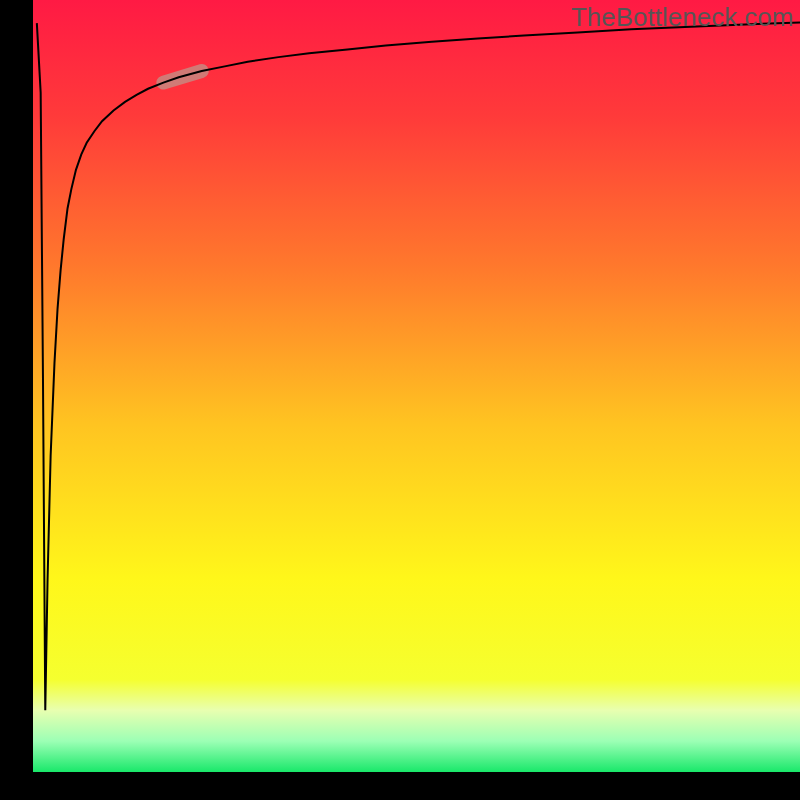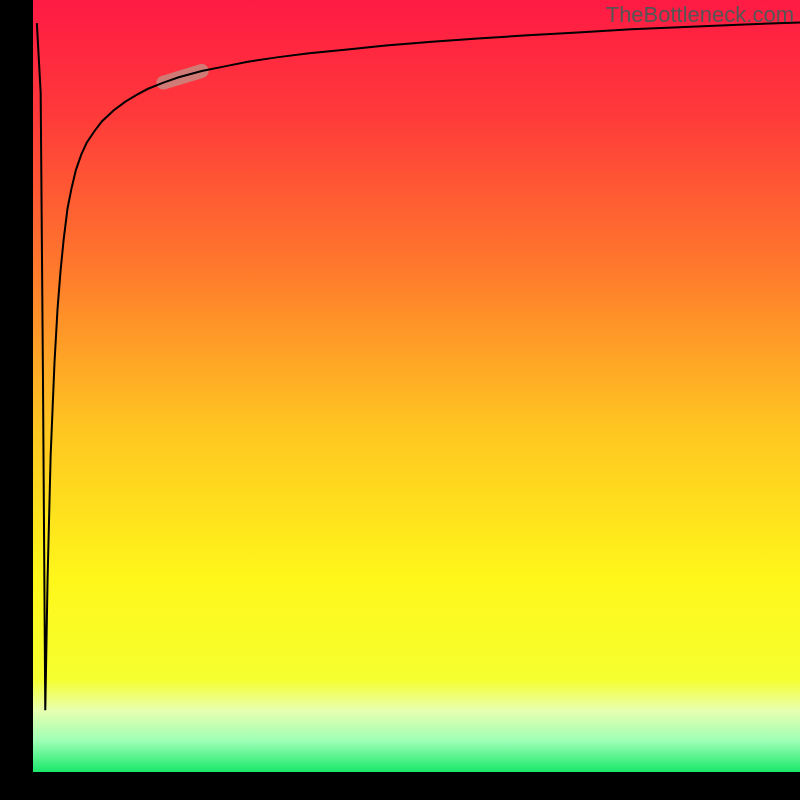--- a/index.html
+++ b/index.html
@@ -13,21 +13,21 @@
   }
   .chart-container {
     position: relative;
     width: 800px;
     height: 800px;
   }
   .watermark {
     position: absolute;
     top: 2px;
     right: 6px;
-    font-size: 22px;
+    font-size: 26px;
     font-weight: 500;
     color: #555555;
     z-index: 3;
     user-select: none;
   }
   svg.plot {
     position: absolute;
     top: 0;
     left: 0;
     z-index: 1;

